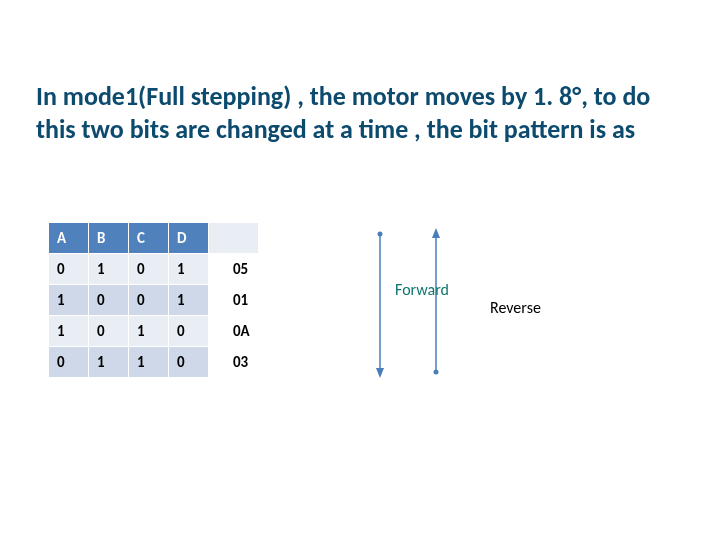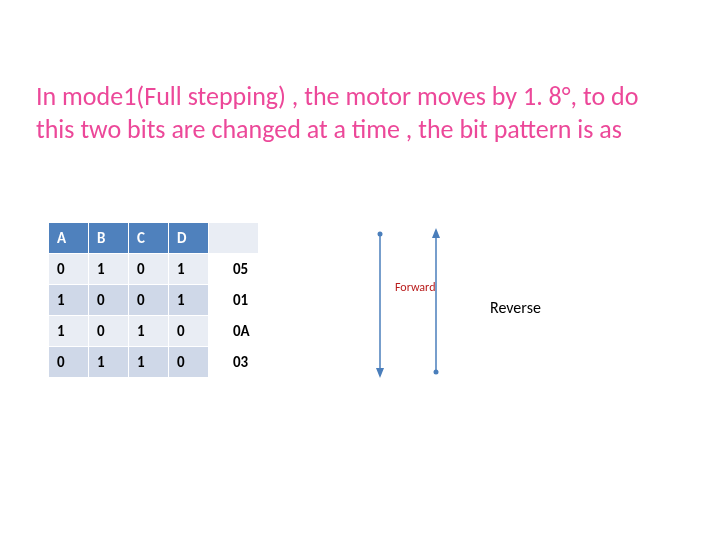--- a/index.html
+++ b/index.html
@@ -14,22 +14,23 @@
     }
     .content {
       position: absolute;
       left: 42px;
       top: 80px;
       right: 42px;
     }
     .para {
       font-size: 26px;
       line-height: 1.25;
-      color: #ec4899;
+      color: #0c4a6e;
       margin-left: -6px;
+      font-weight: bold;
     }
     .table-area {
       position: absolute;
       left: 48px;
       top: 222px;
     }
     table {
       border-collapse: collapse;
     }
     th, td {
@@ -66,22 +67,22 @@
     }
     .arrow-rev {
       position: absolute;
       left: 60px;
       top: 6px;
     }
     .label-fwd {
       position: absolute;
       left: 395px;
       top: 280px;
-      font-size: 12px;
-      color: #b91c1c;
+      font-size: 16px;
+      color: #0f766e;
     }
     .label-rev {
       position: absolute;
       left: 490px;
       top: 298px;
       font-size: 16px;
       color: #000;
     }
   </style>
 </head>

